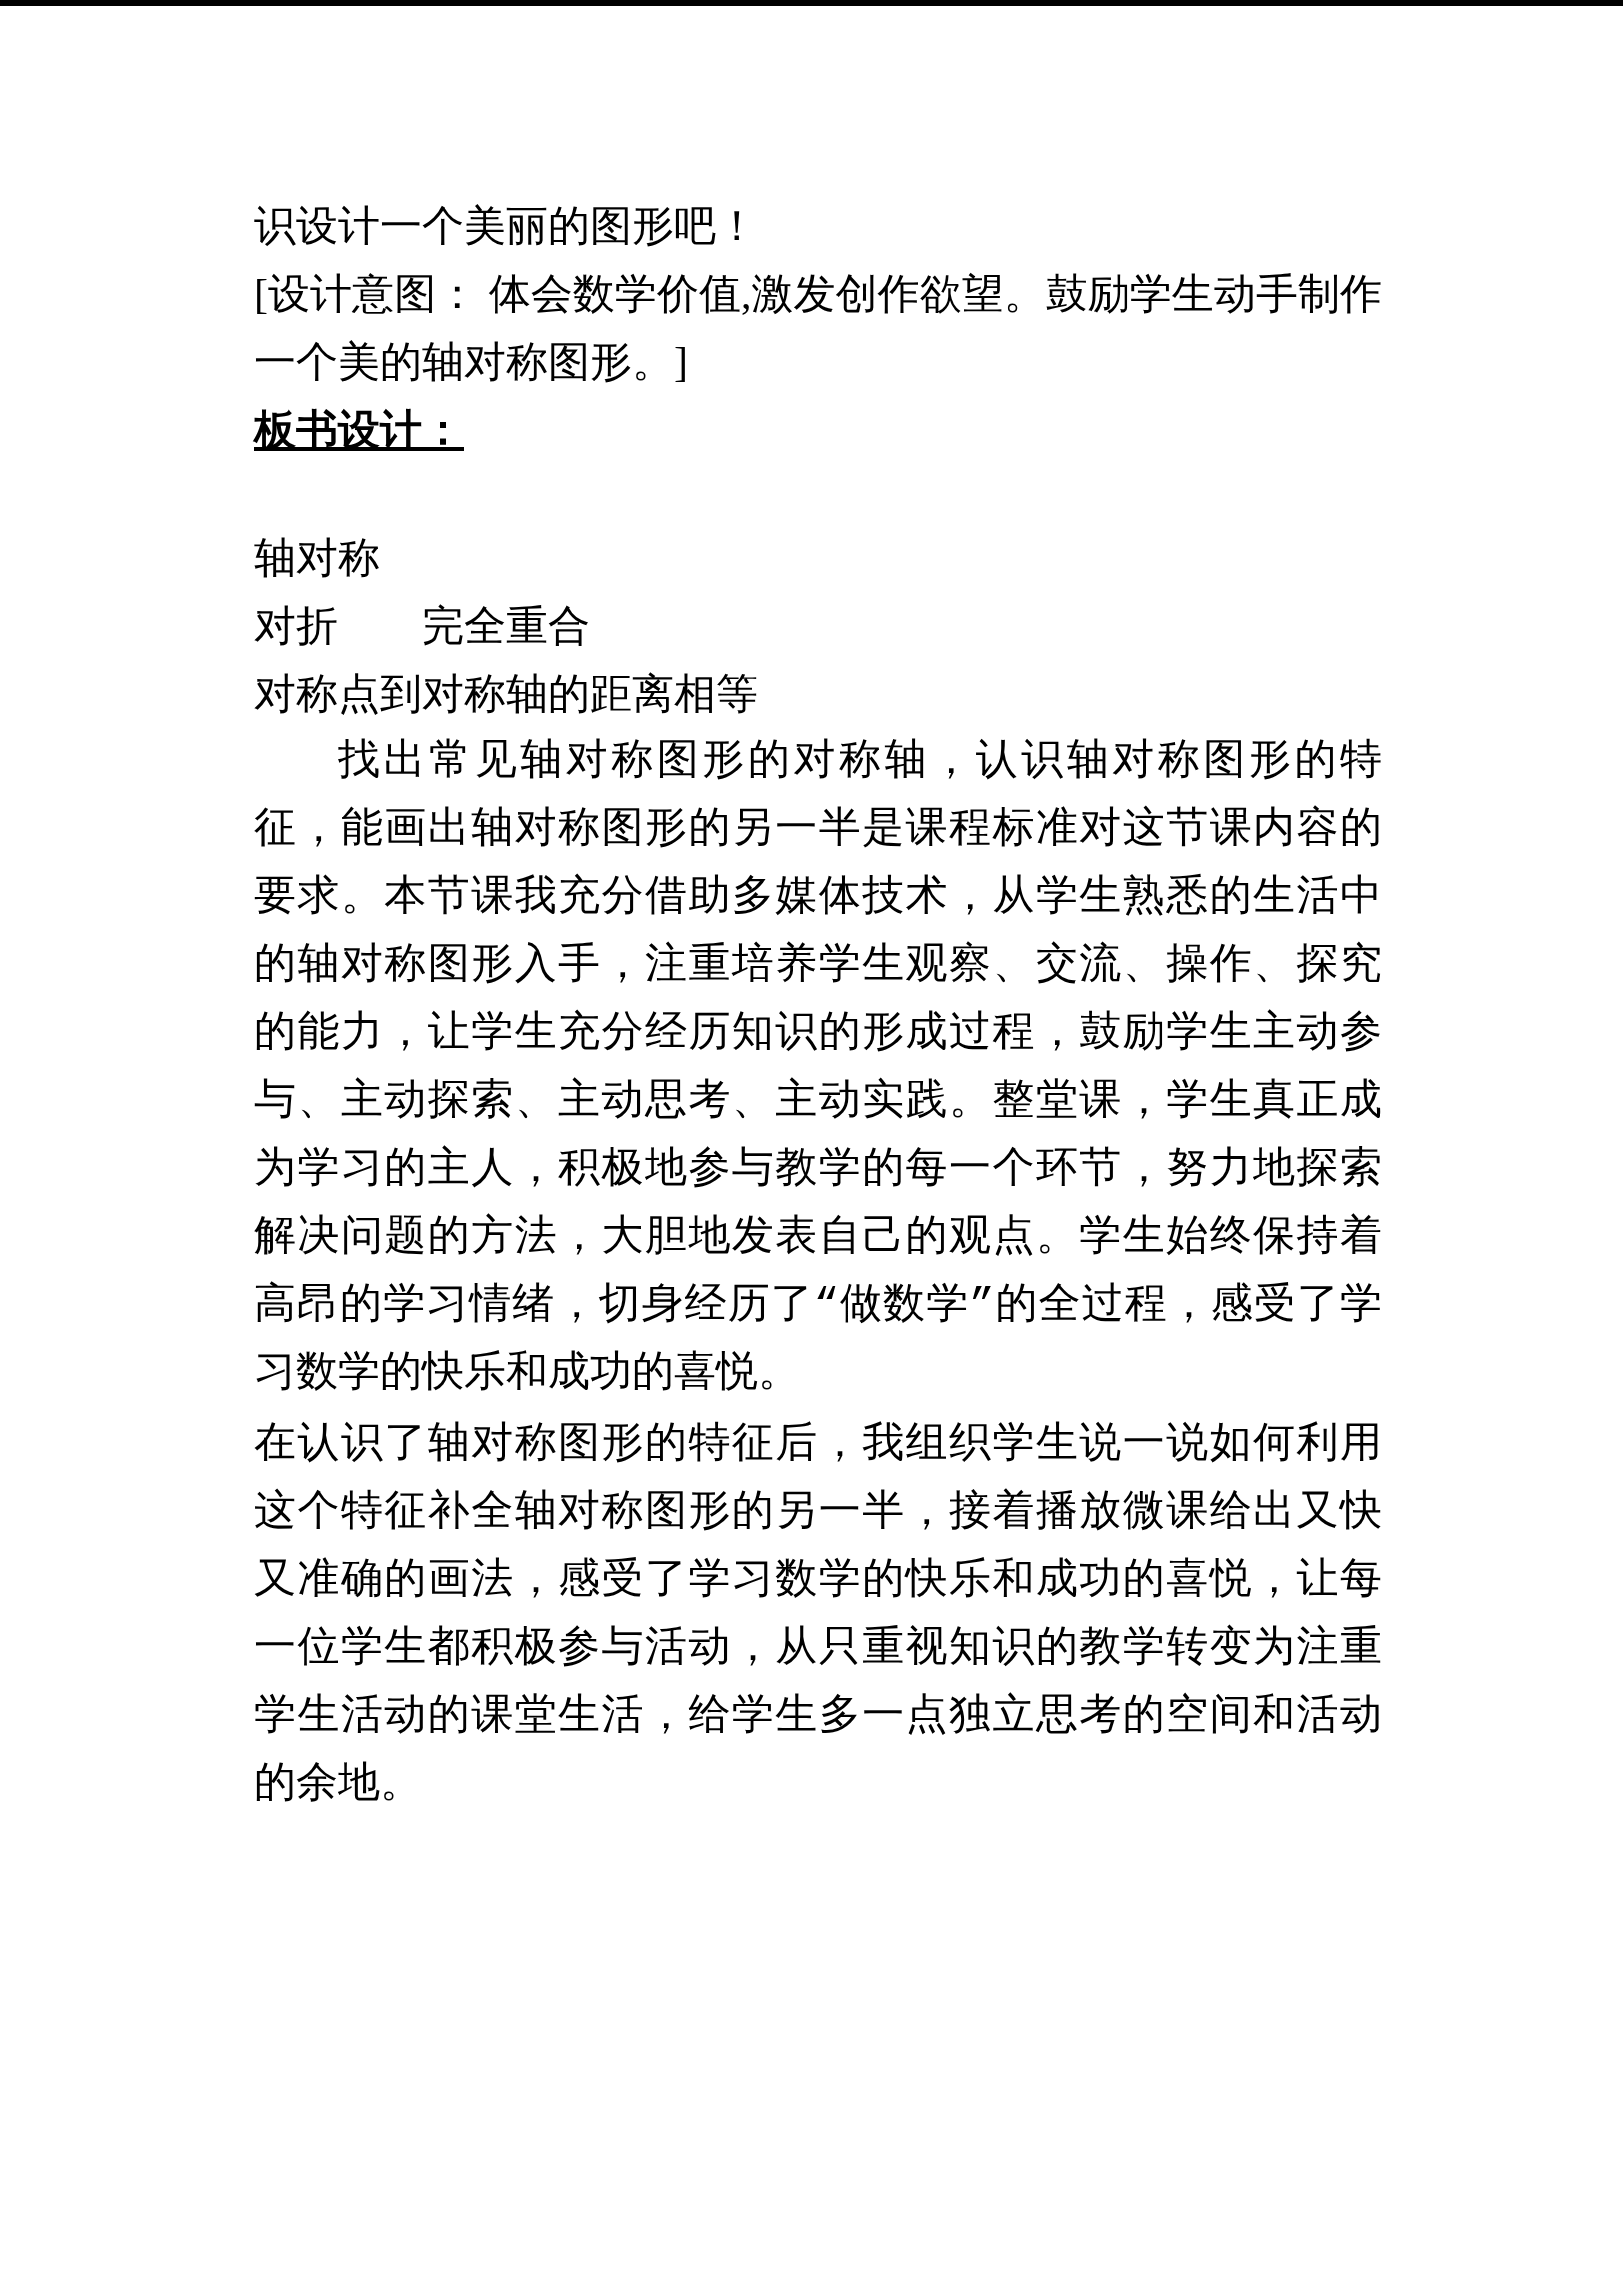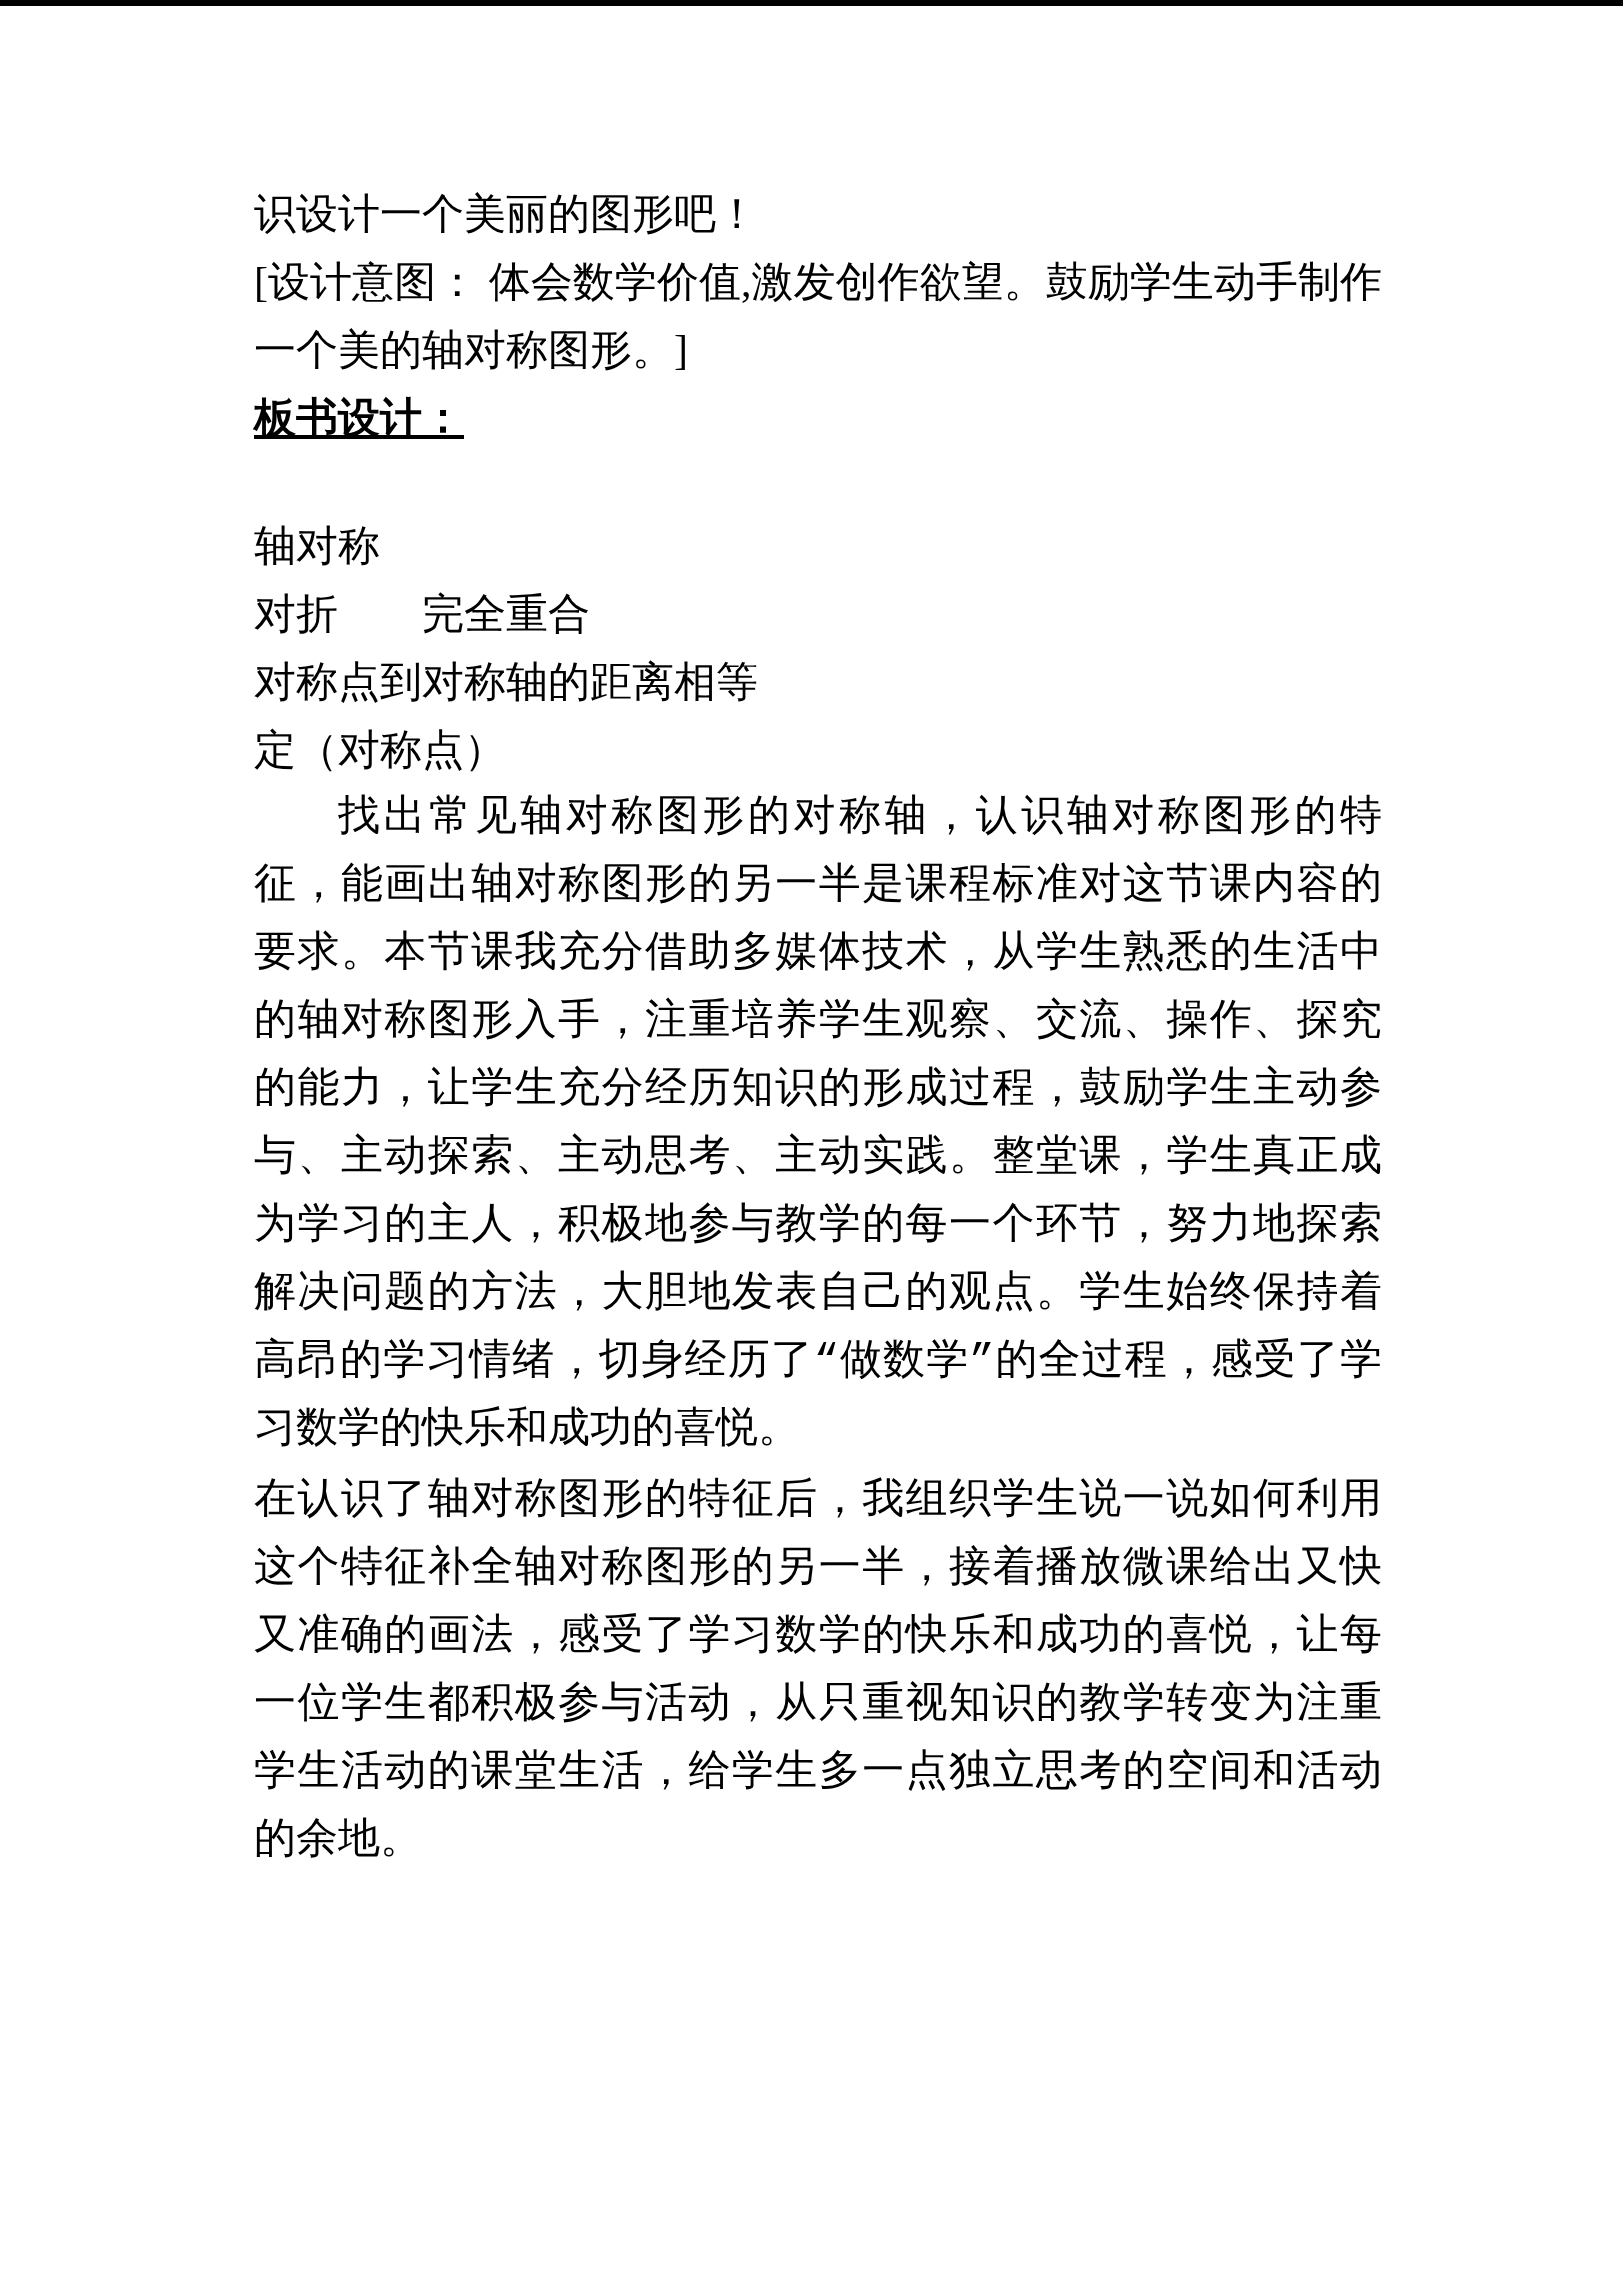--- a/index.html
+++ b/index.html
@@ -14,21 +14,21 @@
   }
   .top-edge {
     position: absolute;
     top: 0; left: 0;
     width: 100%; height: 5.5px;
     background: #000000;
   }
   .content {
     position: absolute;
     left: 254px;
-    top: 180px;
+    top: 192px;
     width: 1128px;
     font-size: 42px;
     line-height: 68px;
   }
   .para {
     text-align: justify;
     text-justify: inter-ideograph;
   }
   .heading {
     font-weight: bold;
@@ -61,21 +61,20 @@
     <p class="para">识设计一个美丽的图形吧！</p>
 
     <p class="para">[设计意图： 体会数学价值,激发创作欲望。鼓励学生动手制作一个美的轴对称图形。]</p>
 
     <p class="para heading">板书设计：</p>
 
     <div class="board">
       <p class="board-line">轴对称</p>
       <p class="board-line">对折　　完全重合</p>
       <p class="board-line">对称点到对称轴的距离相等</p>
-      <p class="board-line">定（对称点）</p>
     </div>
 
 
     <p class="para indent-first">找出常见轴对称图形的对称轴，认识轴对称图形的特征，能画出轴对称图形的另一半是课程标准对这节课内容的要求。本节课我充分借助多媒体技术，从学生熟悉的生活中的轴对称图形入手，注重培养学生观察、交流、操作、探究的能力，让学生充分经历知识的形成过程，鼓励学生主动参与、主动探索、主动思考、主动实践。整堂课，学生真正成为学习的主人，积极地参与教学的每一个环节，努力地探索解决问题的方法，大胆地发表自己的观点。学生始终保持着高昂的学习情绪，切身经历了“做数学”的全过程，感受了学习数学的快乐和成功的喜悦。</p>
 
     <p class="para">在认识了轴对称图形的特征后，我组织学生说一说如何利用这个特征补全轴对称图形的另一半，接着播放微课给出又快又准确的画法，感受了学习数学的快乐和成功的喜悦，让每一位学生都积极参与活动，从只重视知识的教学转变为注重学生活动的课堂生活，给学生多一点独立思考的空间和活动的余地。</p>
 
   </div>
 </div>
 

